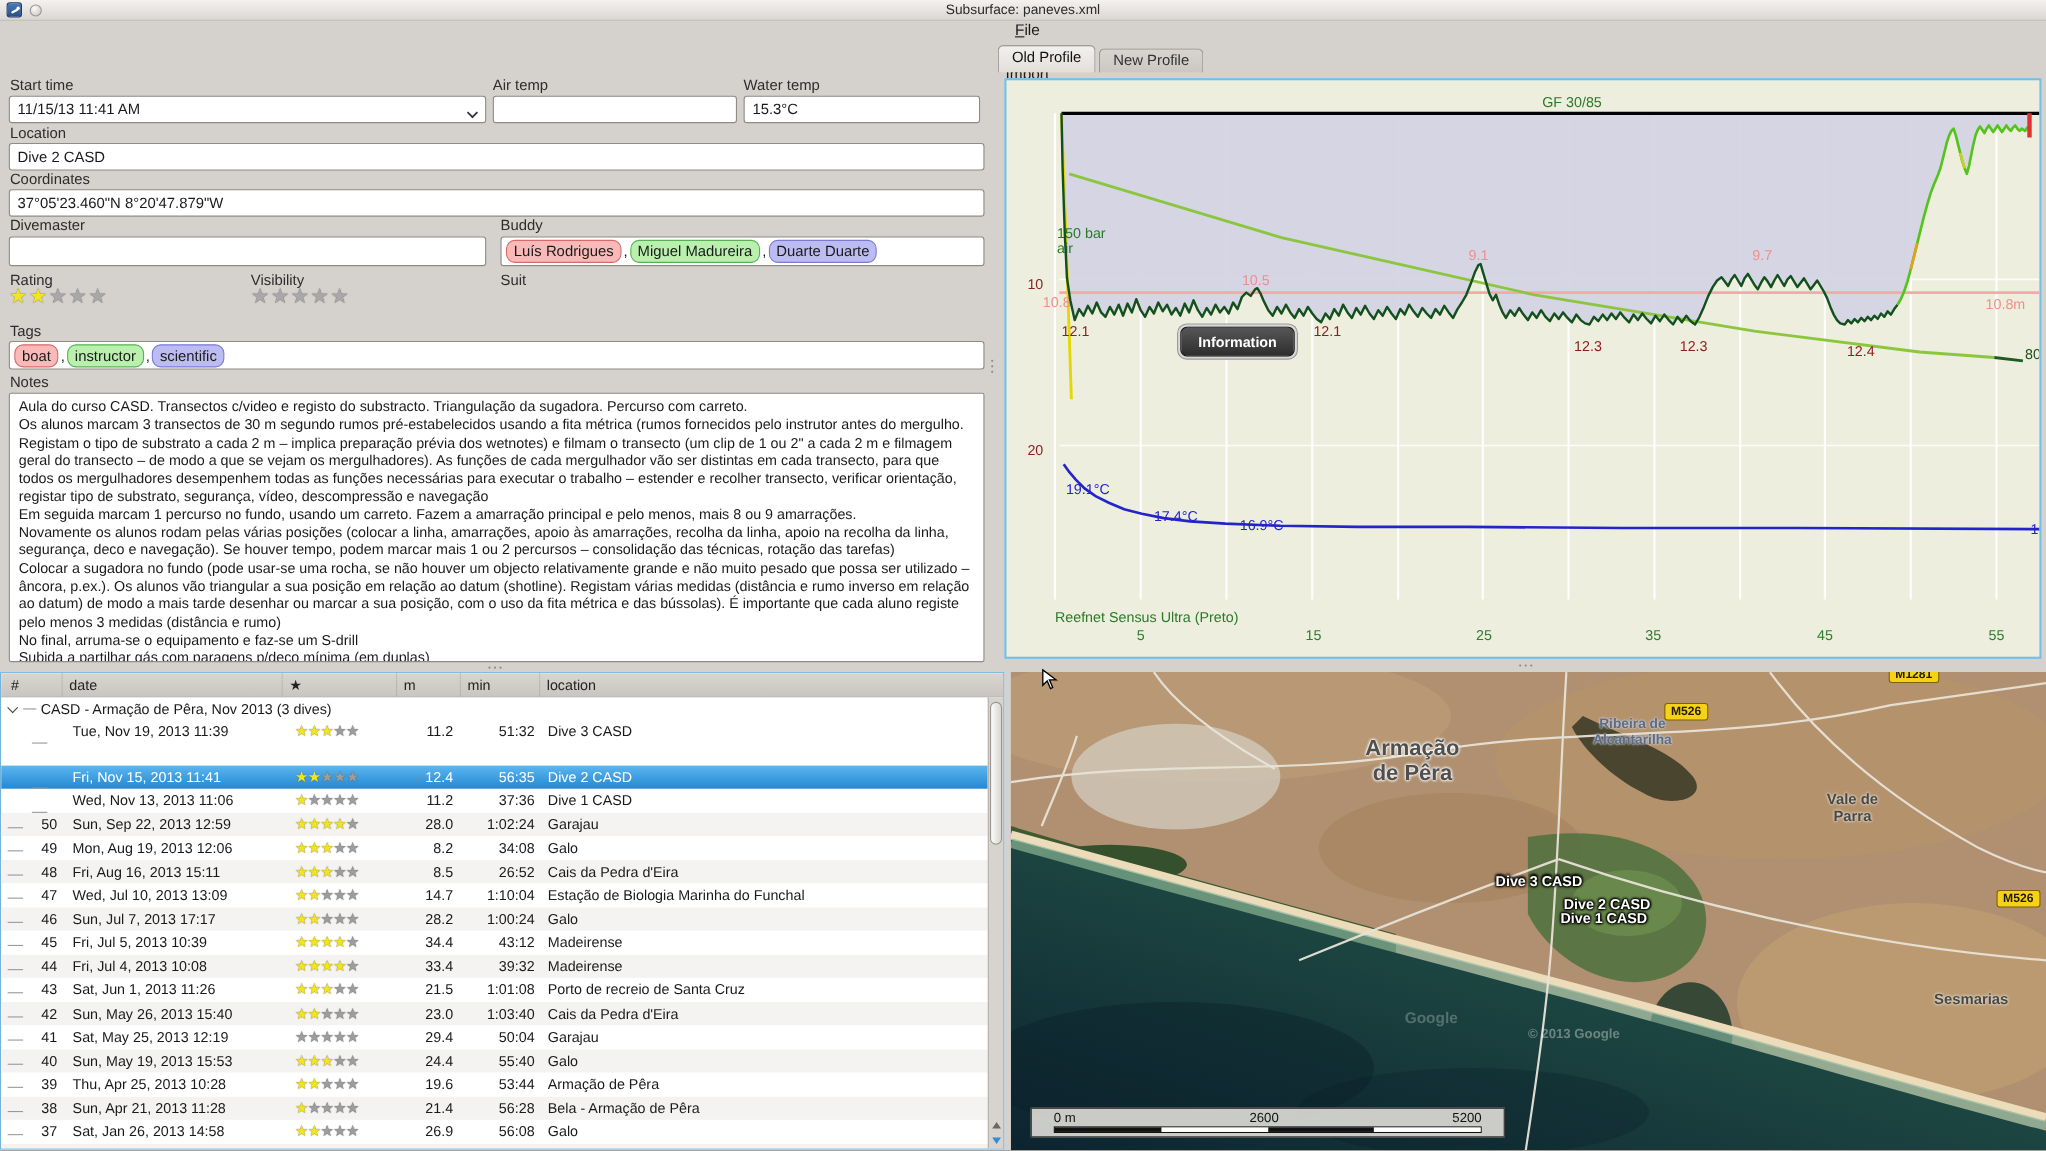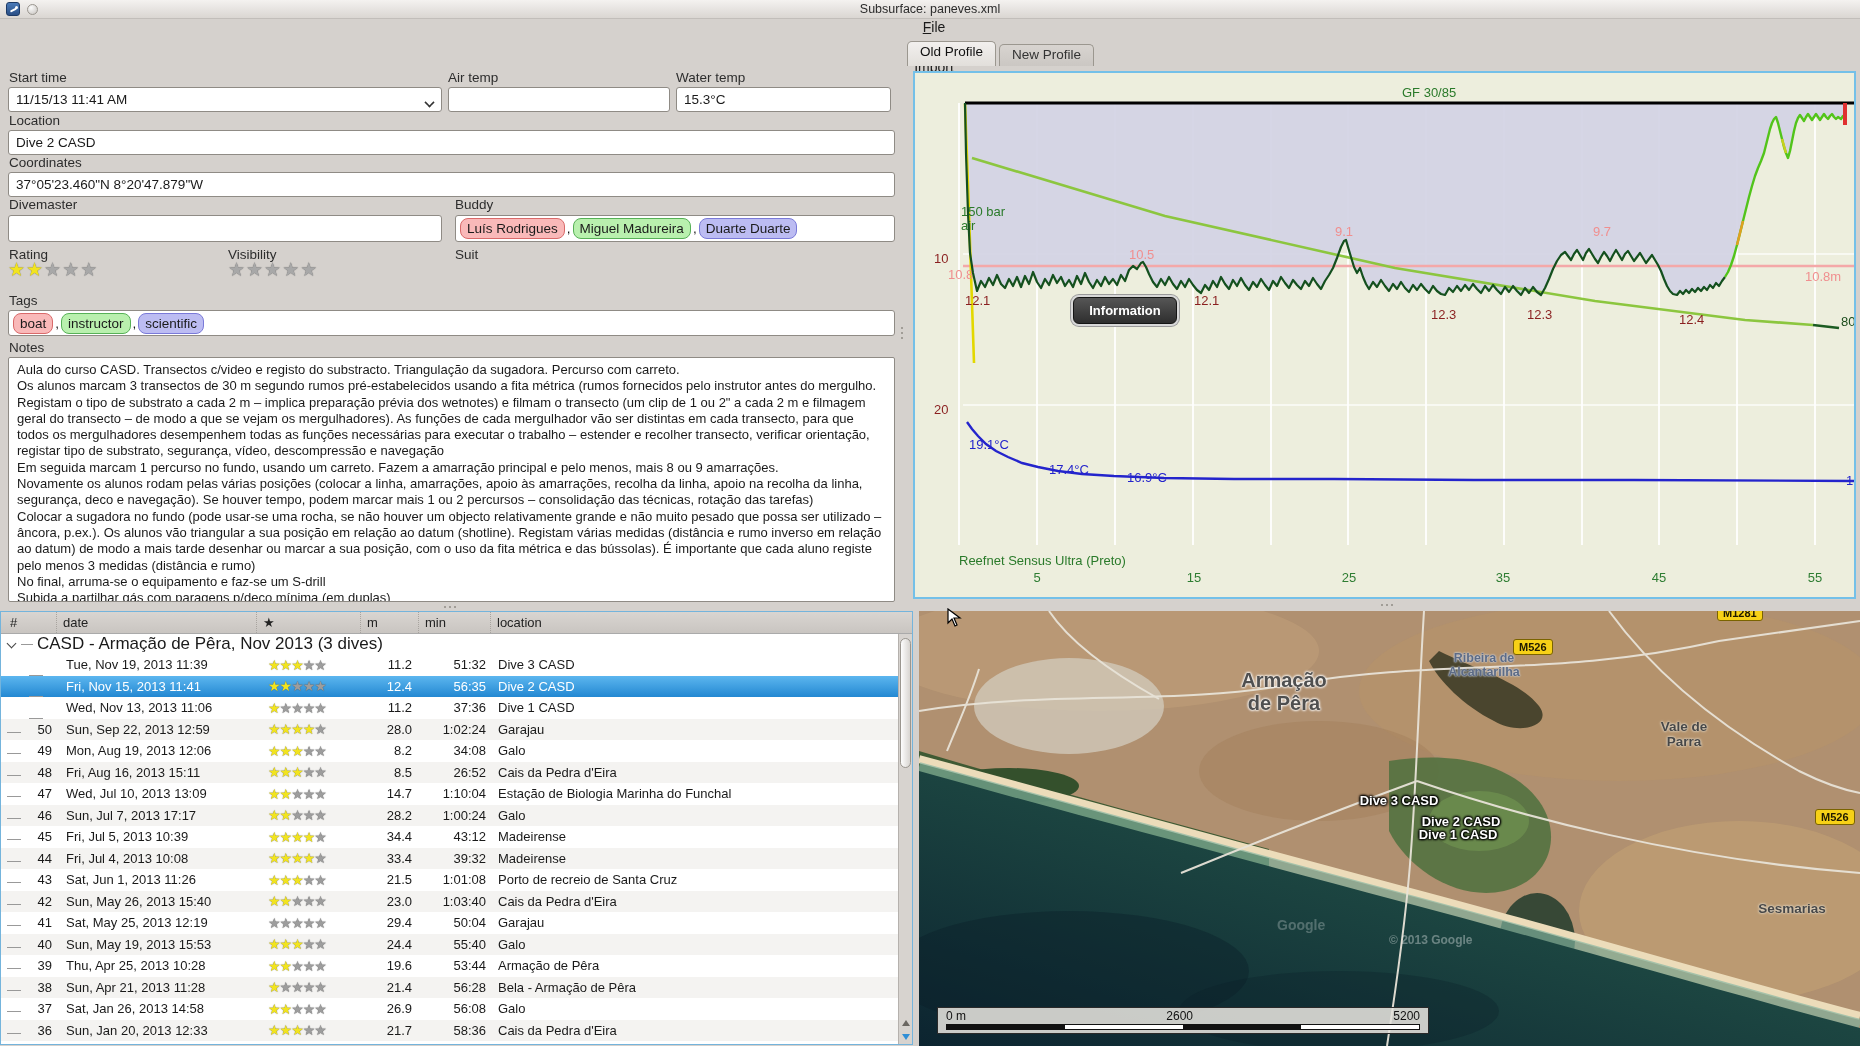--- a/index.html
+++ b/index.html
@@ -51,31 +51,31 @@
   
   .divelist{position:absolute;left:0;top:611px;width:913px;height:434px;background:#fff;
     border:1px solid #74b4dc;overflow:hidden;}
   .dl-head{display:grid;grid-template-columns:55px 200px 104px 58px 72px 1fr;height:22px;
     background:linear-gradient(#d9d5d1,#c9c5c1);border-bottom:1px solid #aaa;font-size:13px;color:#222;}
   .dl-head div{display:flex;align-items:center;padding:0 6px;border-left:1px dotted #a8a49f;overflow:hidden;}
   .dl-head div:first-child{border-left:none;padding-left:9px;}
   .dl-body{position:absolute;left:0;top:22px;right:14px;bottom:0;overflow:hidden;font-size:13px;}
   .dlrow{display:grid;grid-template-columns:55px 200px 104px 58px 72px 1fr;height:21.5px;align-items:center;}
   .dlrow.alt{background:#f4f3f1;}
-  .dlrow.sel{background:linear-gradient(#5cb6ef,#2388d2);color:#fff;}
+  .dlrow.sel{background:linear-gradient(#5cb6ef,#2388d2);color:#fff;margin-top:20px;}
   .c-num{text-align:right;padding-right:4px;position:relative;}
   .c-date{padding-left:10px;white-space:nowrap;}
   .c-m{text-align:right;padding-right:6px;}
   .c-min{text-align:right;padding-right:4px;white-space:nowrap;}
   .c-loc{padding-left:8px;white-space:nowrap;overflow:hidden;}
   .lstars{font-size:14px;letter-spacing:-1px;padding-left:12px;}
   .lstars span{color:#9d9d9d;text-shadow:0 0 1px #444;}
   .lstars span.on{color:#f2e41f;}
   .treedash{position:absolute;width:14px;height:1px;background:#999;}
-  .grouprow{height:20px;display:flex;align-items:center;font-size:17px;padding-left:6px;gap:4px;background:#fff;}
+  .grouprow{height:20px;display:flex;align-items:center;font-size:13px;padding-left:6px;gap:4px;background:#fff;}
   .caret{width:10px;height:10px;position:relative;}
   .caret:before{content:"";position:absolute;left:1px;top:1px;width:6px;height:6px;
     border-right:1.6px solid #444;border-bottom:1.6px solid #444;transform:rotate(45deg);}
   .gdash{width:12px;height:1px;background:#999;}
   
   .sbar{position:absolute;right:0;top:22px;bottom:0;width:14px;background:#d7d3cf;border-left:1px solid #b5b1ad;}
   .sthumb{position:absolute;left:1px;width:11px;border-radius:6px;background:linear-gradient(90deg,#fdfdfd,#d8d5d1);
     border:1px solid #9a968f;}
   .sbtn{position:absolute;left:0;width:14px;height:14px;display:flex;align-items:center;justify-content:center;}
   .arr-down{width:0;height:0;border-left:4px solid transparent;border-right:4px solid transparent;border-top:6px solid #2f8ed6;}
@@ -91,22 +91,22 @@
   .map{position:absolute;left:919px;top:611px;width:941px;height:435px;overflow:hidden;background:#b09070;}
   .maplbl{position:absolute;text-align:center;white-space:pre-line;}
   .lbl-town{font-size:20px;font-weight:bold;color:#4f4f4f;text-shadow:0 0 3px #fff,0 0 3px #fff,0 0 2px #fff;}
   .lbl-river{font-size:12.5px;font-weight:bold;color:#5d6b85;text-shadow:0 0 2px #cfd8e8,0 0 2px #cfd8e8;}
   .lbl-place{font-size:13.5px;font-weight:bold;color:#474747;text-shadow:0 0 3px #e8e2d4,0 0 2px #e8e2d4;}
   .lbl-dive{font-size:13px;font-weight:bold;color:#fff;
     text-shadow:1px 1px 2px #000,-1px -1px 2px #000,1px -1px 2px #000,-1px 1px 2px #000;}
   .badge{position:absolute;background:#f7d117;border:1px solid #7a6300;border-radius:3px;
     font-size:11px;font-weight:bold;color:#201a00;padding:1px 5px;}
   .wm{position:absolute;font-weight:bold;color:rgba(255,255,255,.25);}
-  .scalebar{position:absolute;left:18px;top:396px;width:492px;background:rgba(229,226,221,.88);
-    border:1px solid #2a2a2a;padding:1px 0 3px;}
+  .scalebar{position:absolute;left:18px;top:396px;width:431px;background:rgba(229,226,221,.88);
+    border:1px solid #2a2a2a;padding:1px 12px 3px;}
   .scalelabels{display:flex;justify-content:space-between;font-size:12px;color:#111;padding:0 8px;}
   .scalesegs{display:flex;height:6px;margin:1px 8px 0;border:1px solid #111;}
   .scalesegs i{flex:1;}
   .scalesegs i:nth-child(odd){background:#111;}
   .scalesegs i:nth-child(even){background:#fff;}
   .cursor{position:absolute;left:947px;top:608px;z-index:50;}
 </style>
 </head>
 <body>
 

